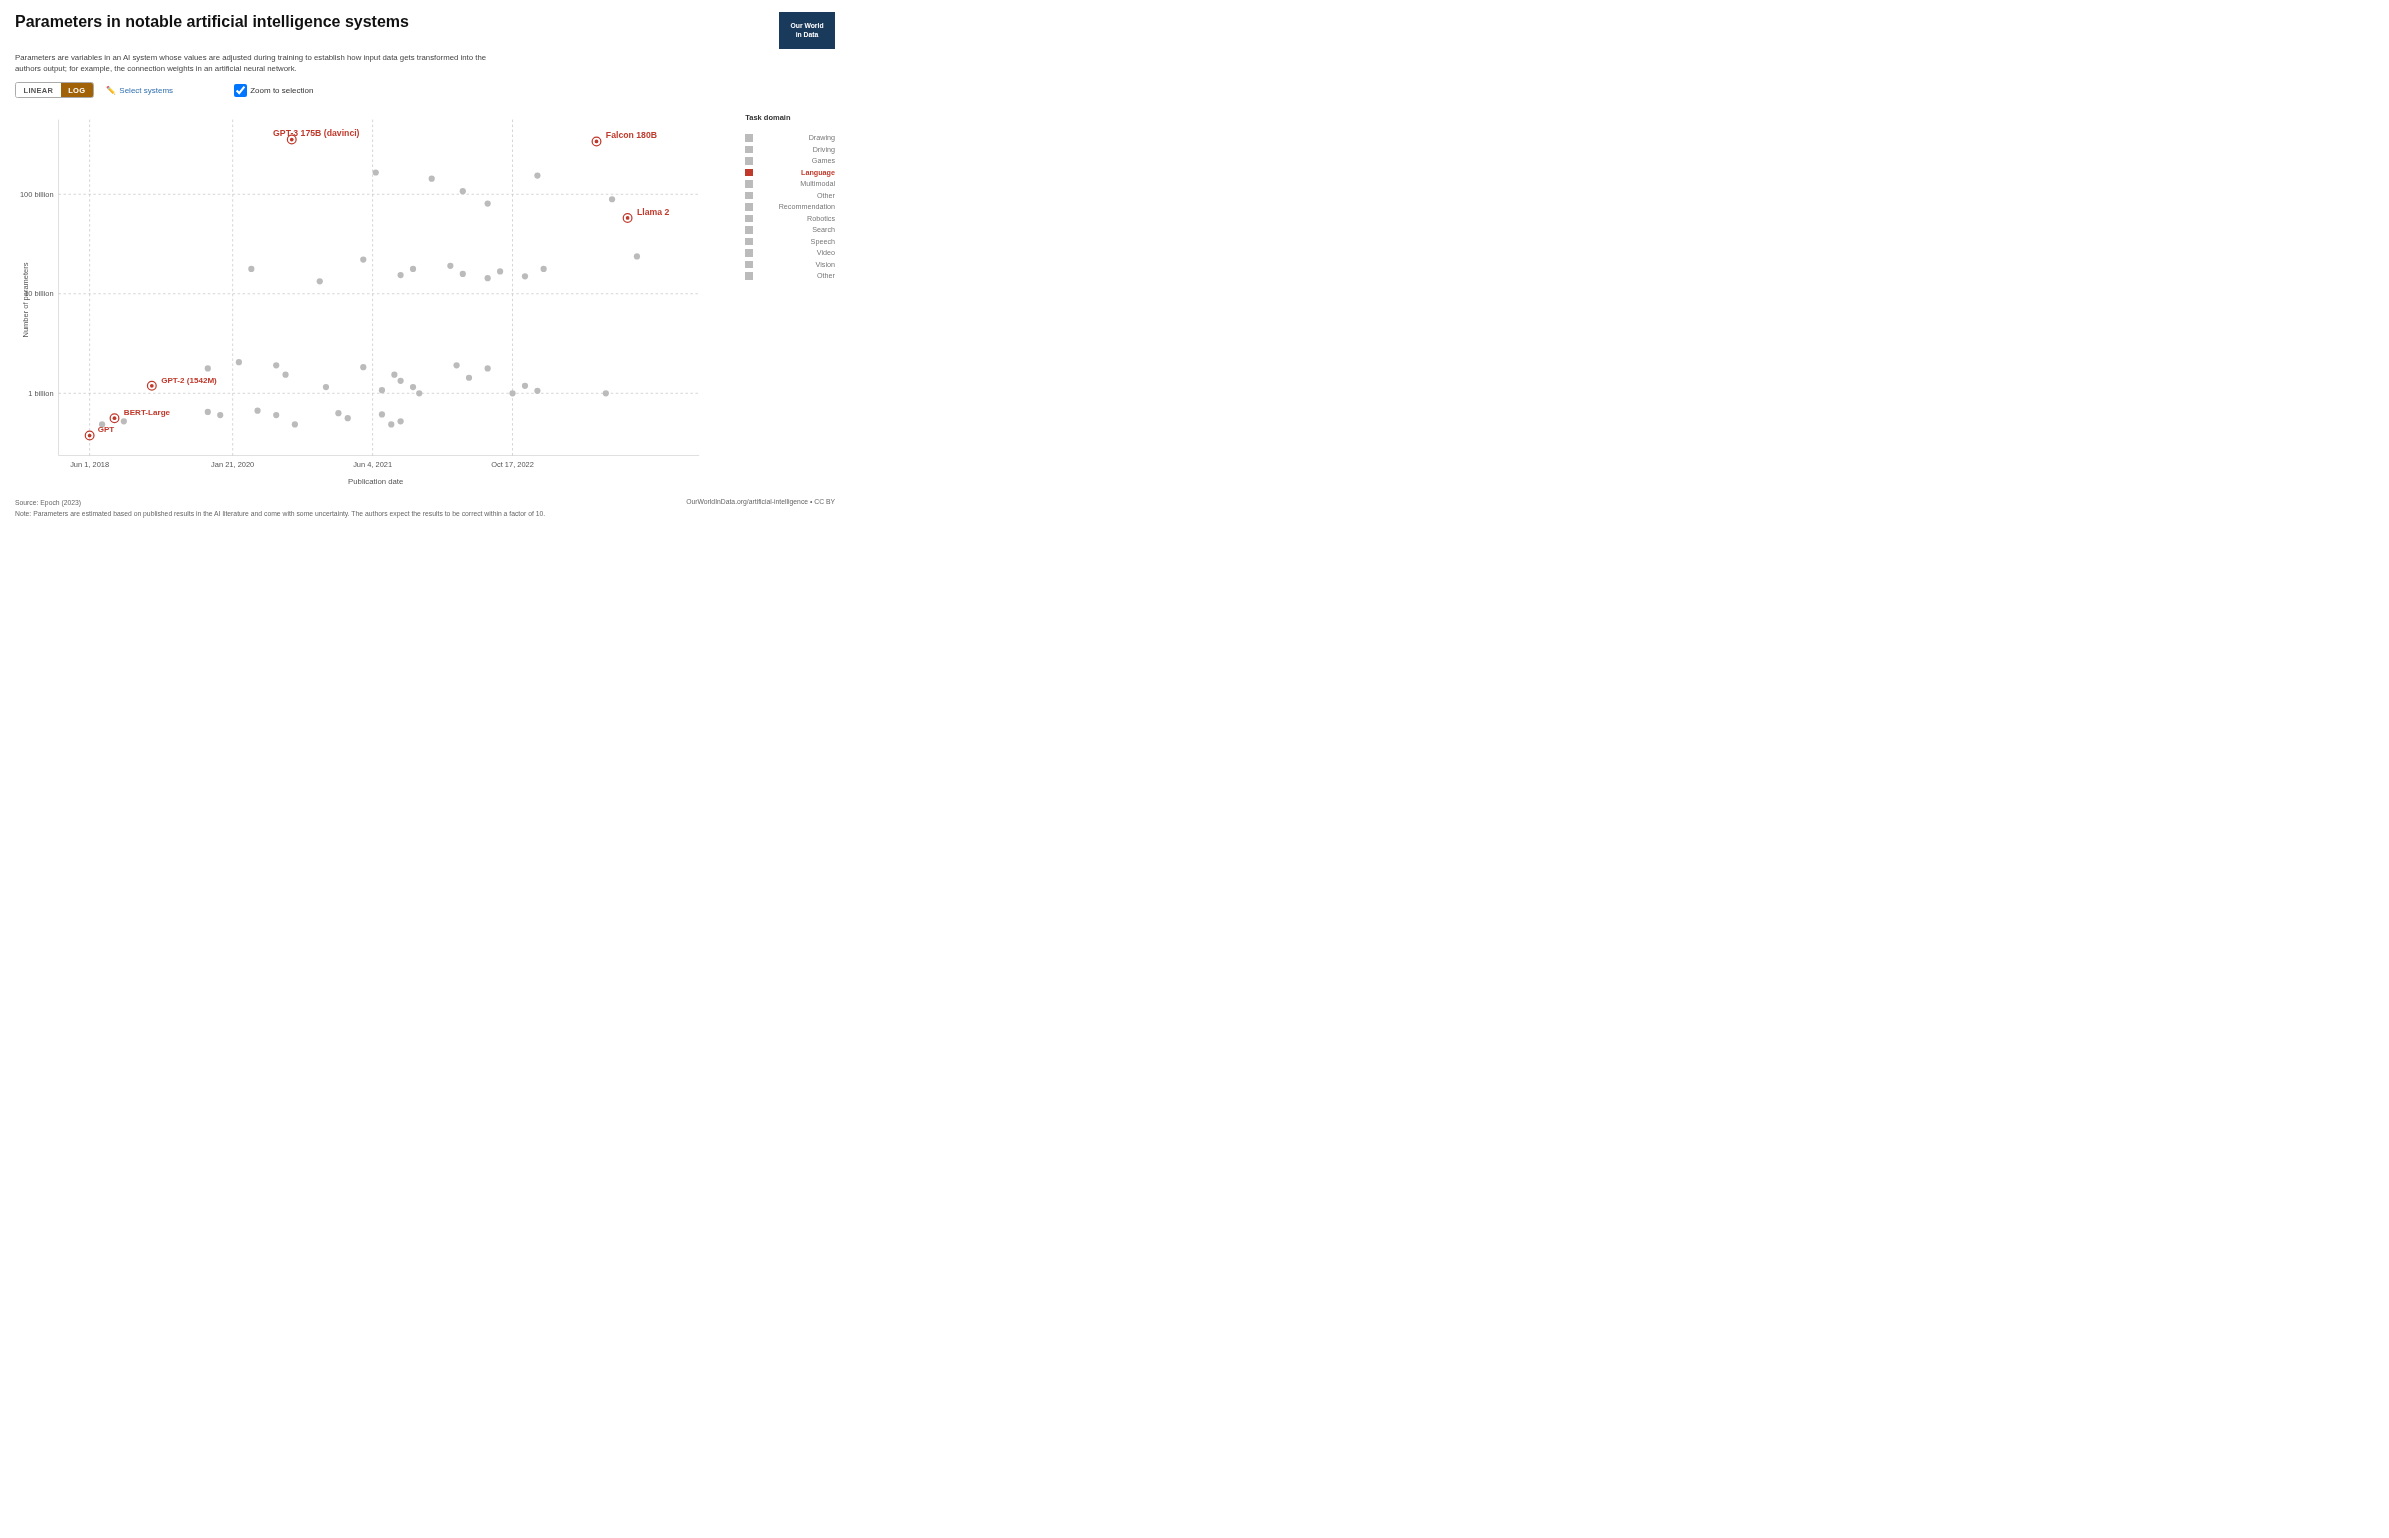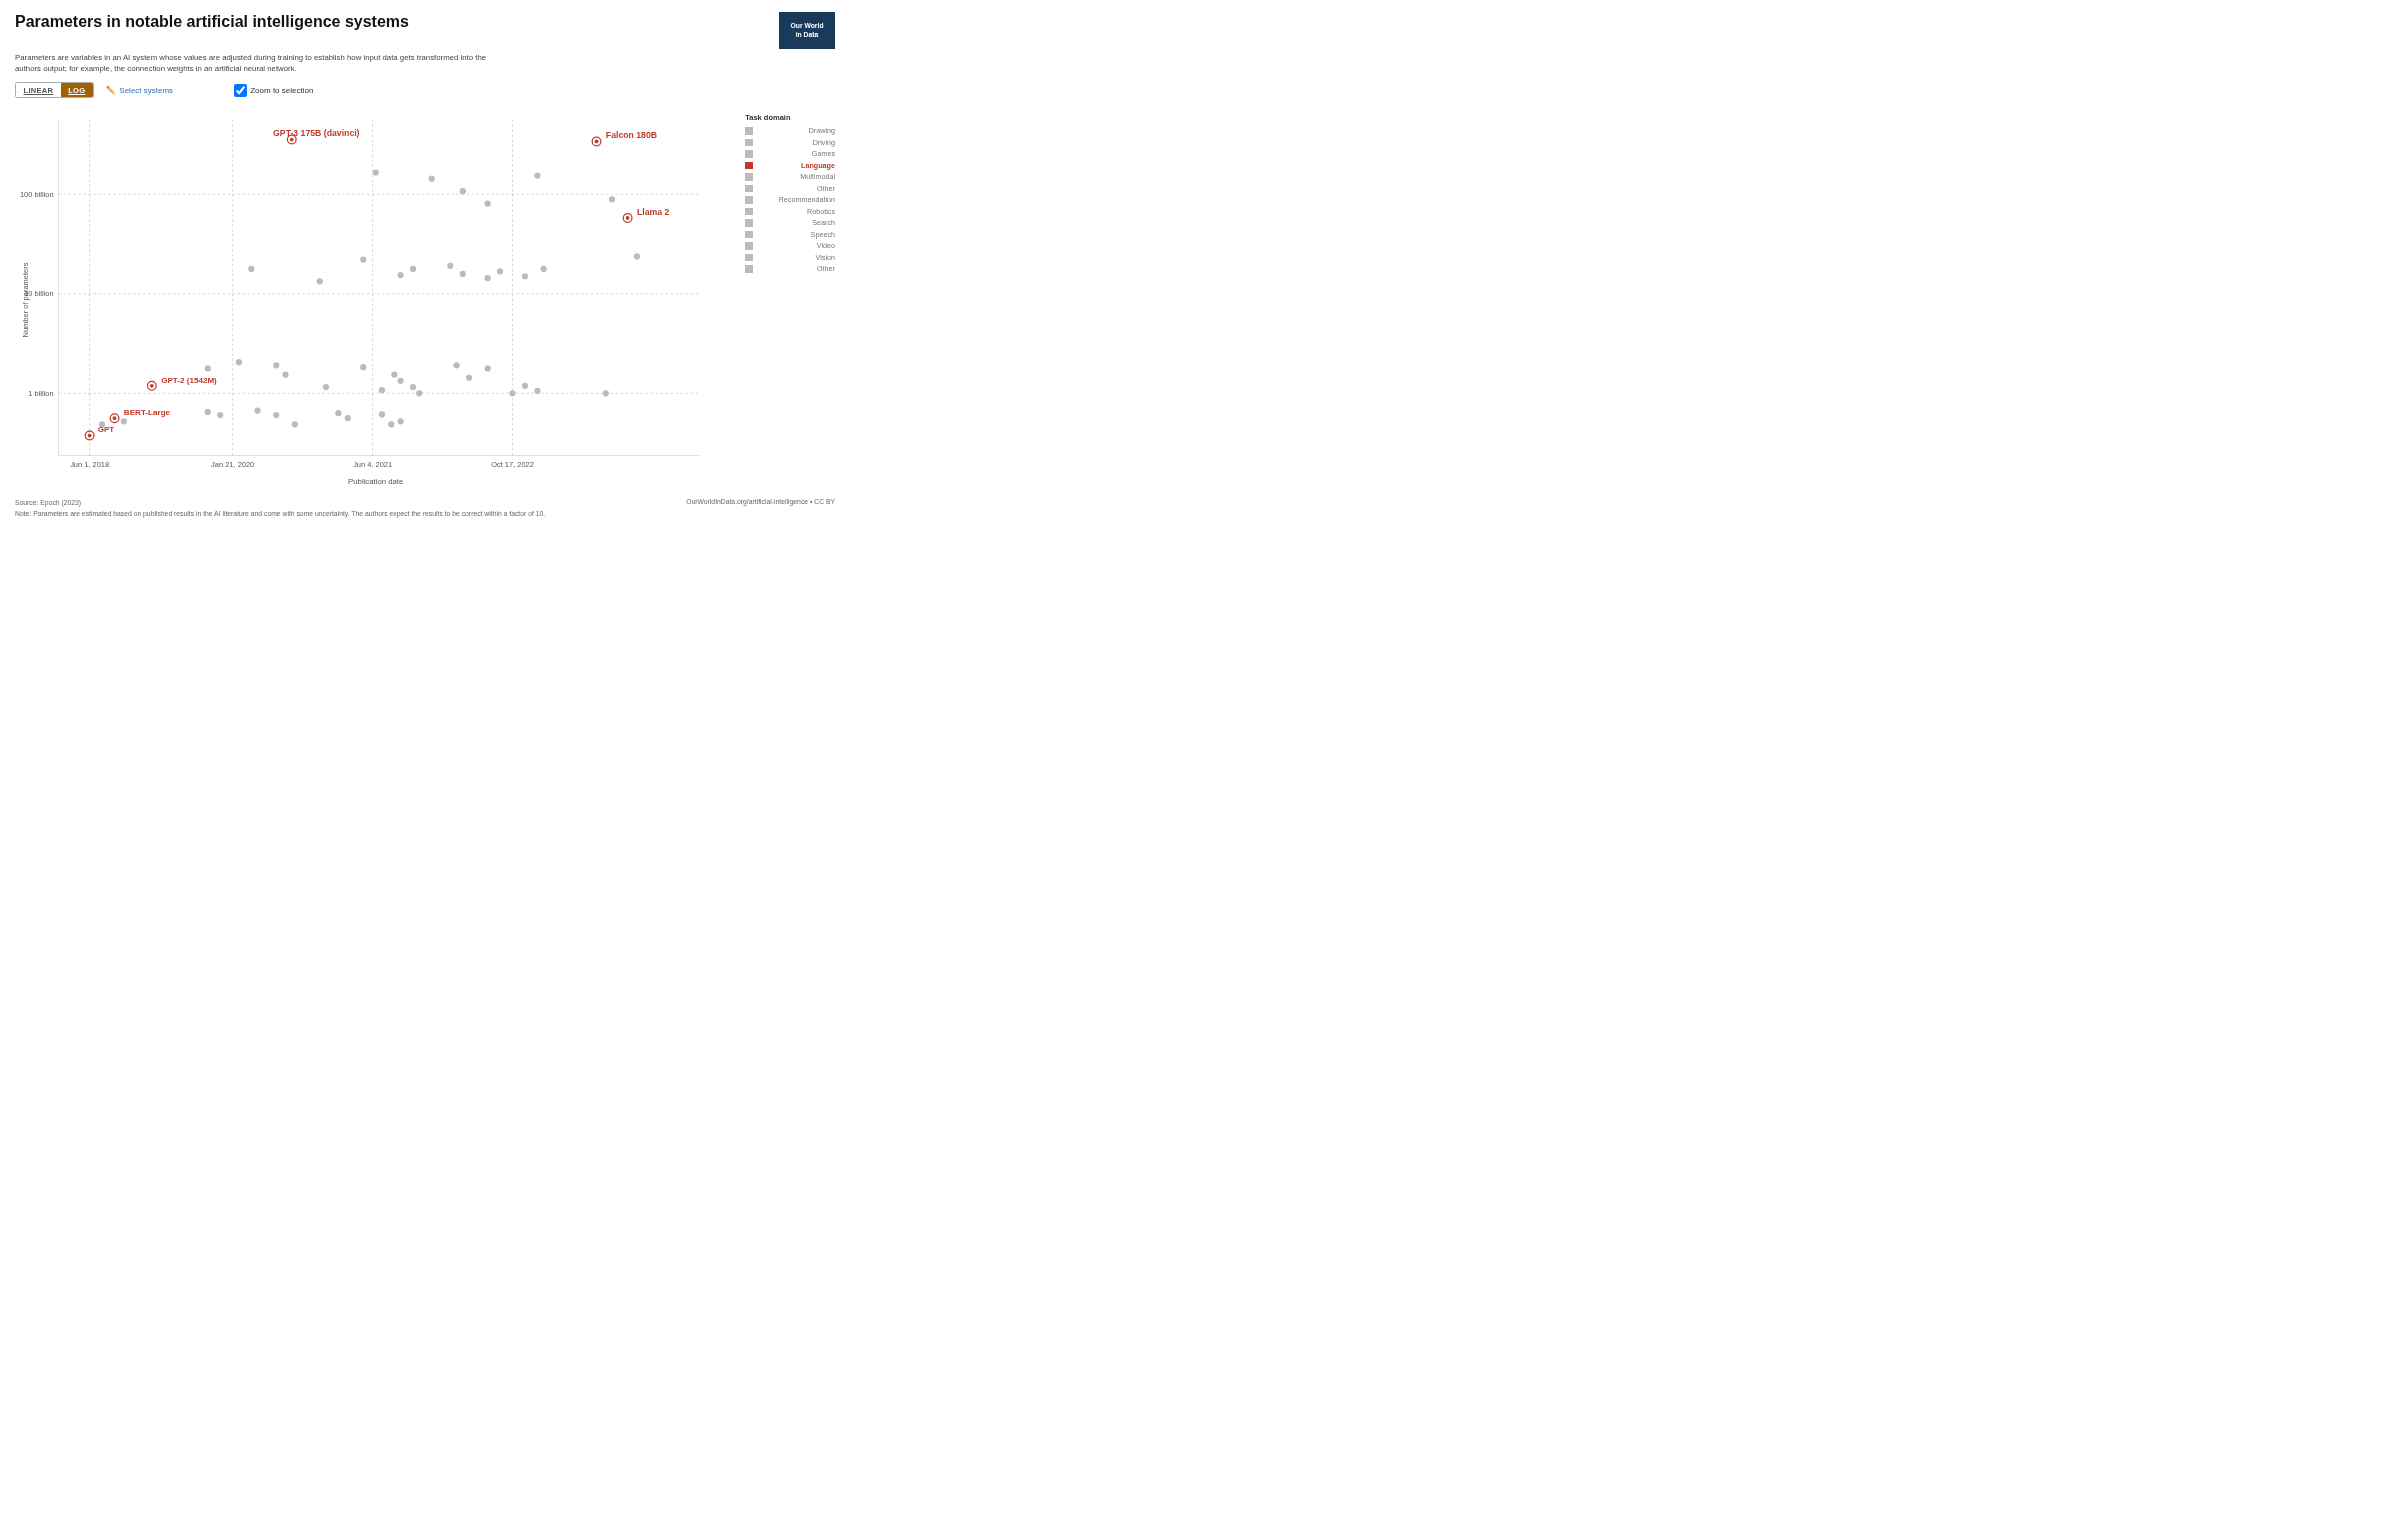--- a/index.html
+++ b/index.html
@@ -68,21 +68,20 @@
     }
     .toggle-btn {
       padding: 2.5px 7.5px;
       font-size: 7.5px;
       font-weight: 600;
       cursor: pointer;
       border: none;
       background: #fff;
       color: #555;
       letter-spacing: 0.3px;
-      text-decoration: underline;
     }
     .toggle-btn.active {
       background: #a16207;
       color: #fff;
     }
     .select-systems-btn {
       display: flex;
       align-items: center;
       gap: 3.1px;
       font-size: 8px;
@@ -130,21 +129,21 @@
     .legend-panel {
       width: 96px;
       flex-shrink: 0;
       padding-top: 6.2px;
       padding-left: 6.2px;
     }
     .legend-title {
       font-size: 7.5px;
       font-weight: 700;
       color: #333;
-      margin-bottom: 4px;
+      margin-bottom: 11px;
     }
     .legend-item {
       display: flex;
       align-items: center;
       gap: 3px;
       margin-bottom: 2.5px;
       justify-content: space-between;
     }
     .legend-swatch {
       width: 7.5px;

